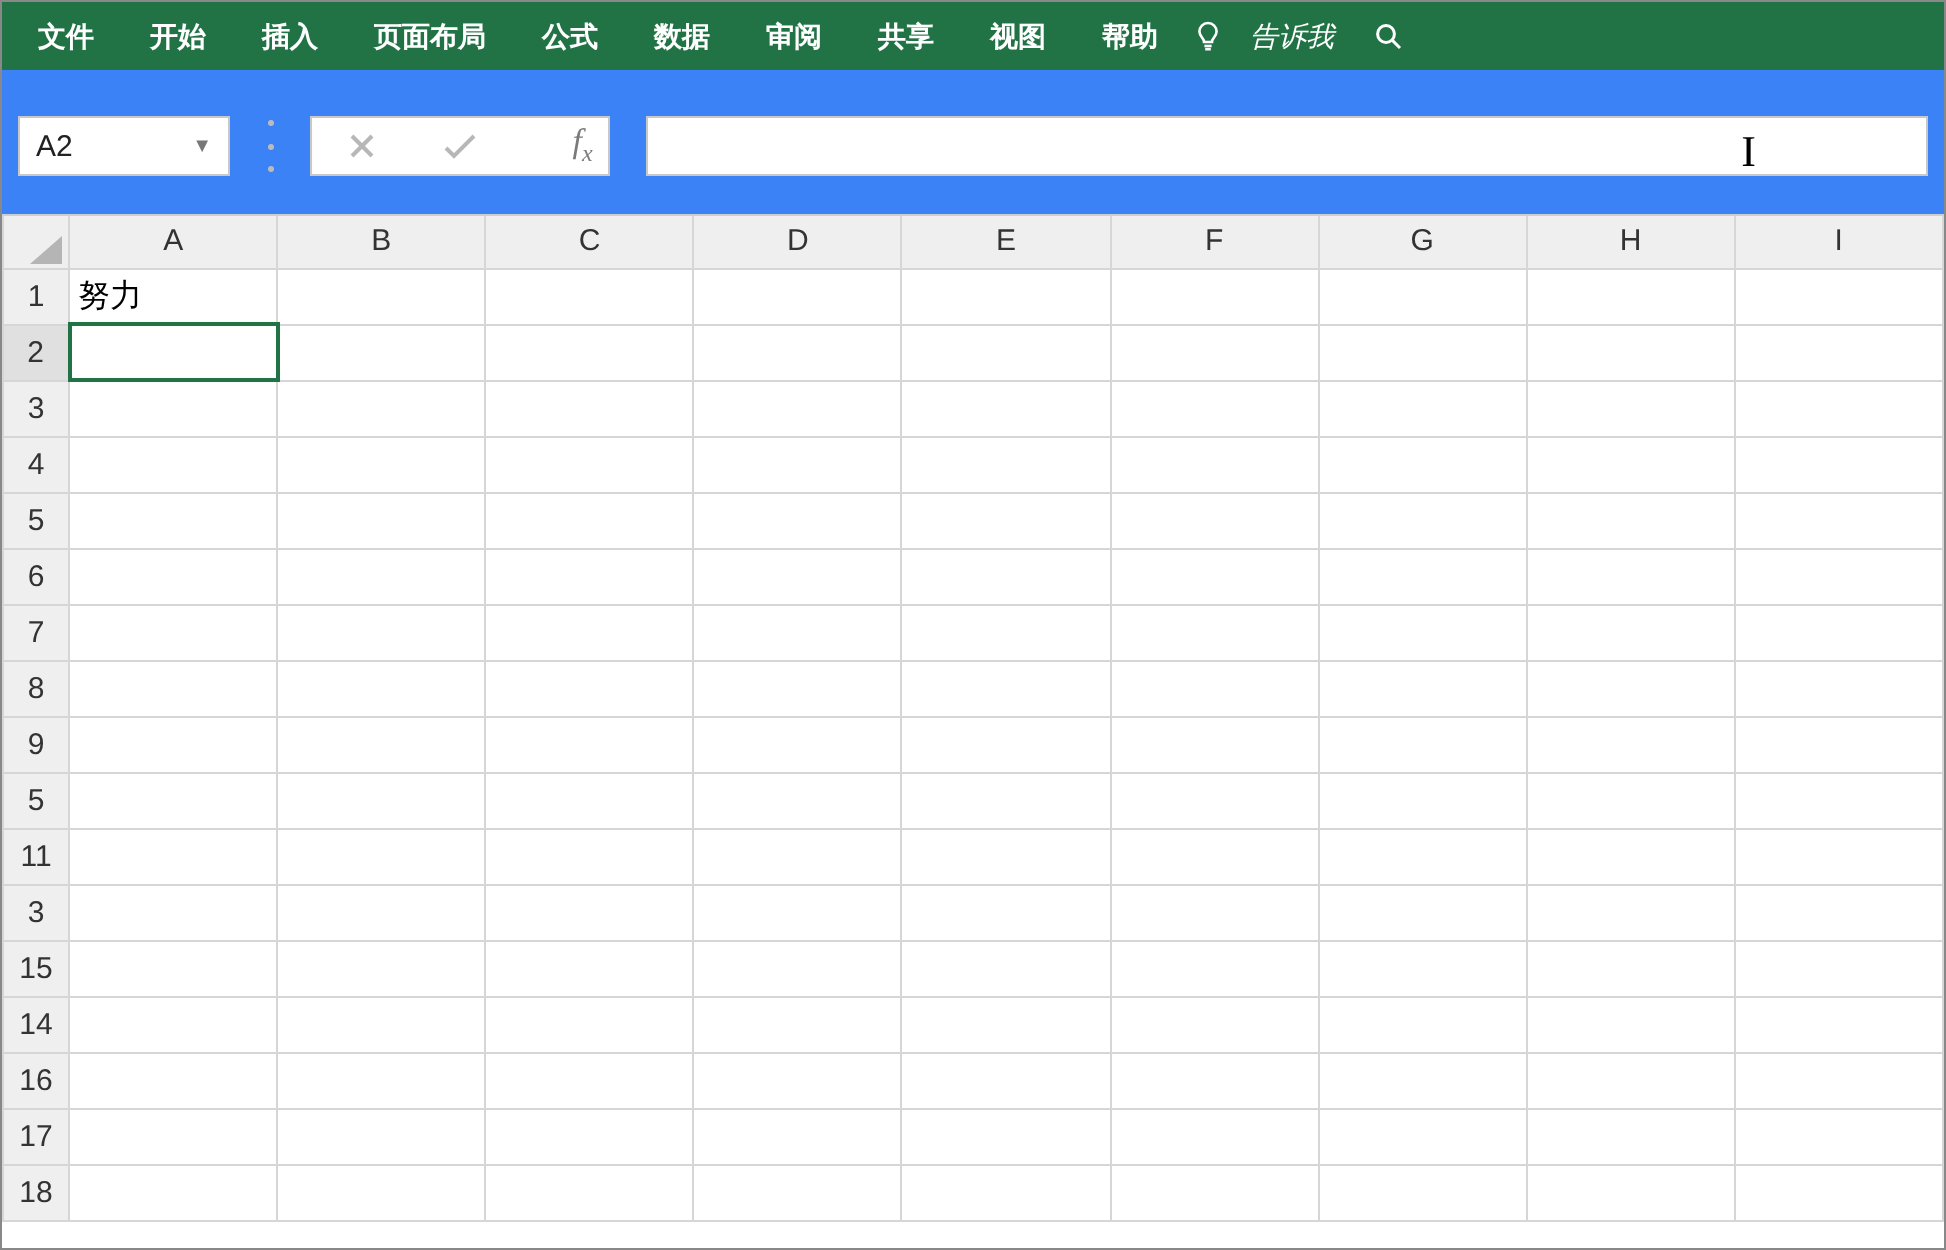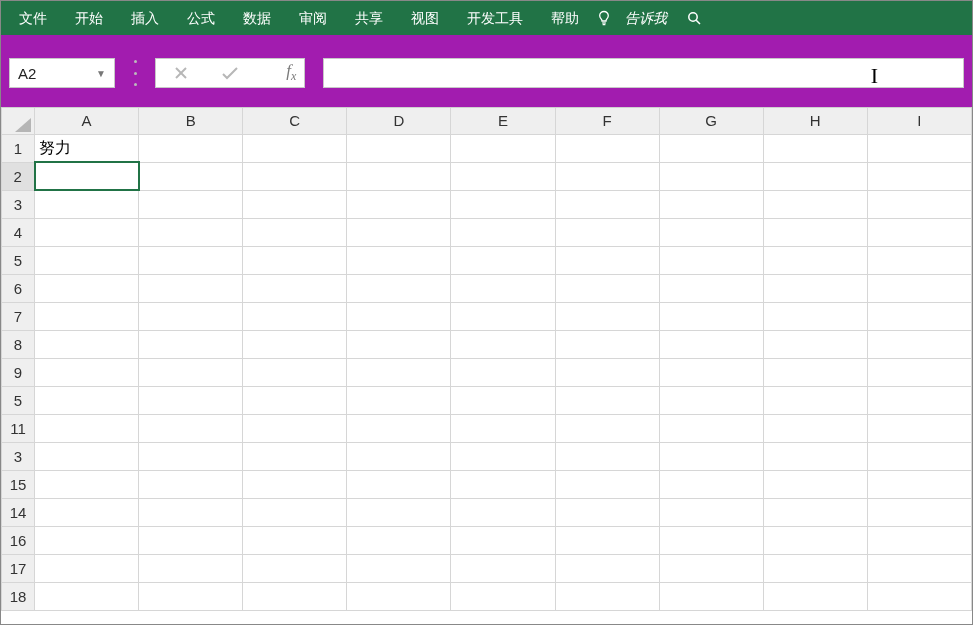--- a/index.html
+++ b/index.html
@@ -20,38 +20,39 @@
   color: #fff;
   padding: 0 4px;
   overflow: hidden;
 }
 .ribbon-tab {
   padding: 0 14px;
   height: 34px;
   line-height: 34px;
   cursor: pointer;
   white-space: nowrap;
+  font-weight: bold;
 }
 .ribbon-icon {
   width: 22px;
   height: 34px;
   display: flex;
   align-items: center;
   justify-content: center;
   cursor: pointer;
 }
 .ribbon-tell {
   padding: 0 10px;
   height: 34px;
   line-height: 34px;
   cursor: pointer;
   font-style: italic;
 }
 .toolbar-area {
-  background: #a21caf;
+  background: #3b82f6;
   border-bottom: 1px solid #cfcfcf;
   height: 73px;
   position: relative;
 }
 .formula-row {
   position: absolute;
   left: 0;
   right: 0;
   top: 22px;
   height: 32px;
@@ -191,26 +192,26 @@
   pointer-events: none;
 }
 </style>
 </head>
 <body>
 
 <div class="ribbon">
   <div class="ribbon-tab">文件</div>
   <div class="ribbon-tab">开始</div>
   <div class="ribbon-tab">插入</div>
+  <div class="ribbon-tab">页面布局</div>
   <div class="ribbon-tab">公式</div>
   <div class="ribbon-tab">数据</div>
   <div class="ribbon-tab">审阅</div>
   <div class="ribbon-tab">共享</div>
   <div class="ribbon-tab">视图</div>
-  <div class="ribbon-tab">开发工具</div>
   <div class="ribbon-tab">帮助</div>
   <div class="ribbon-icon">
     <svg width="16" height="16" viewBox="0 0 16 16" fill="none" stroke="#fff" stroke-width="1.3">
       <path d="M8 1.5c-2.5 0-4.3 2-4.3 4.3 0 1.6.9 2.6 1.6 3.4.5.6.7 1 .7 1.8h4c0-.8.2-1.2.7-1.8.7-.8 1.6-1.8 1.6-3.4 0-2.3-1.8-4.3-4.3-4.3z"></path>
       <line x1="6.2" y1="13" x2="9.8" y2="13"></line>
       <line x1="6.6" y1="14.6" x2="9.4" y2="14.6"></line>
     </svg>
   </div>
   <div class="ribbon-tell">告诉我</div>
   <div class="ribbon-icon" style="margin-left:6px;">

